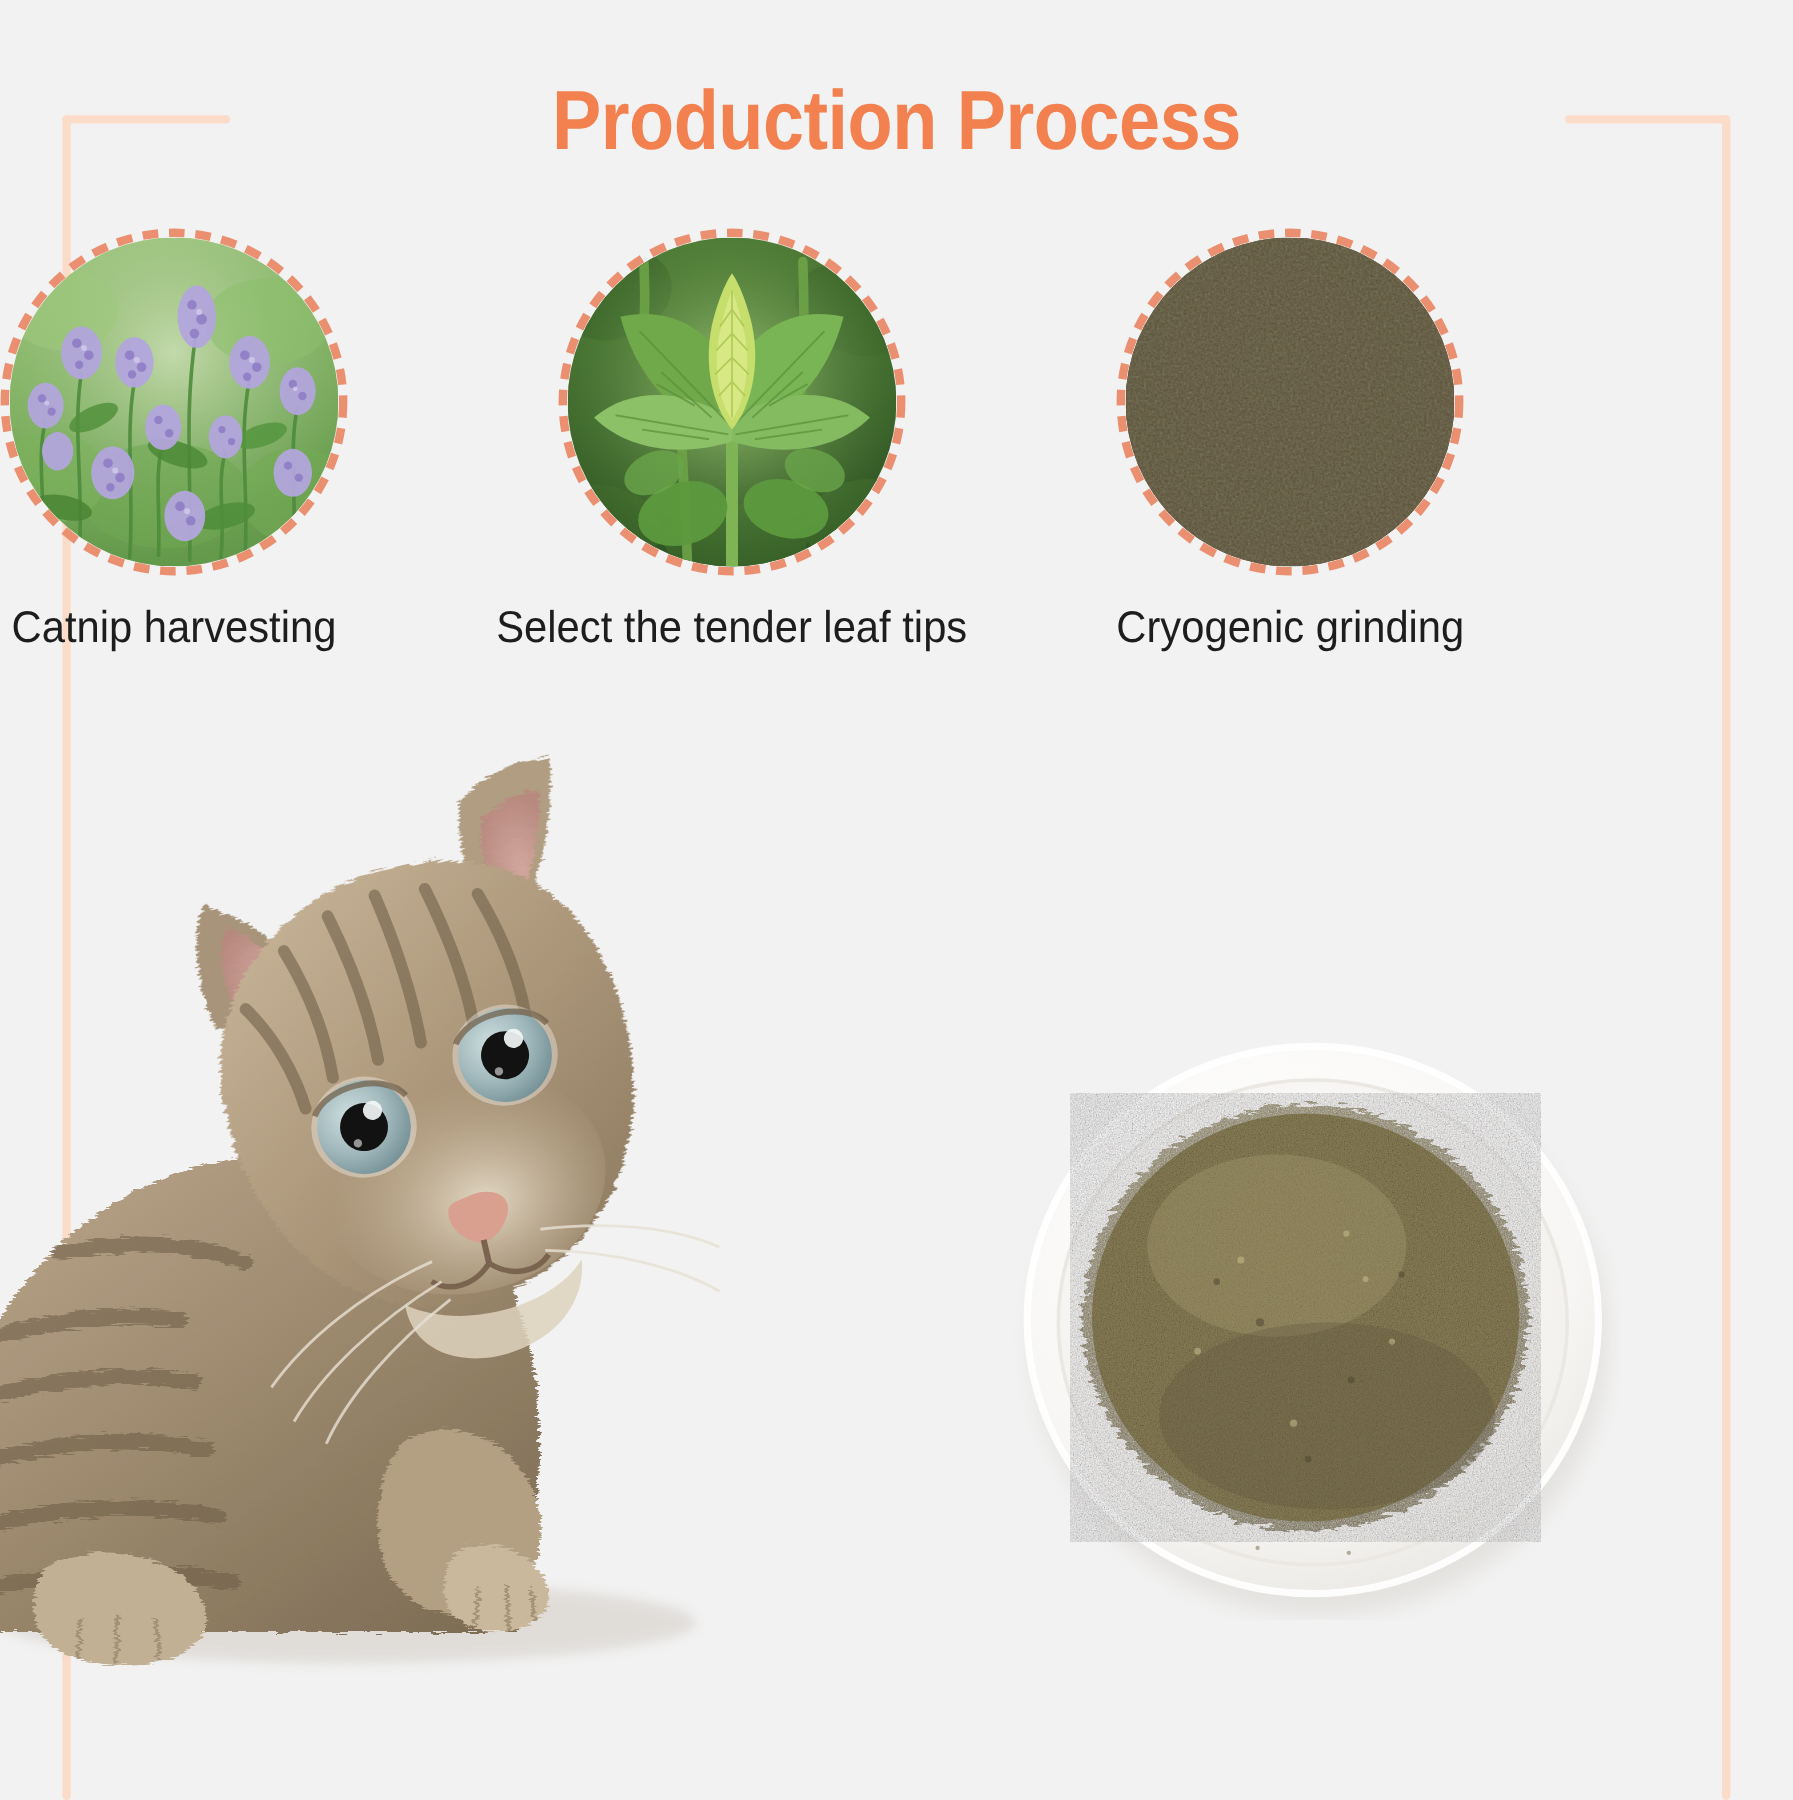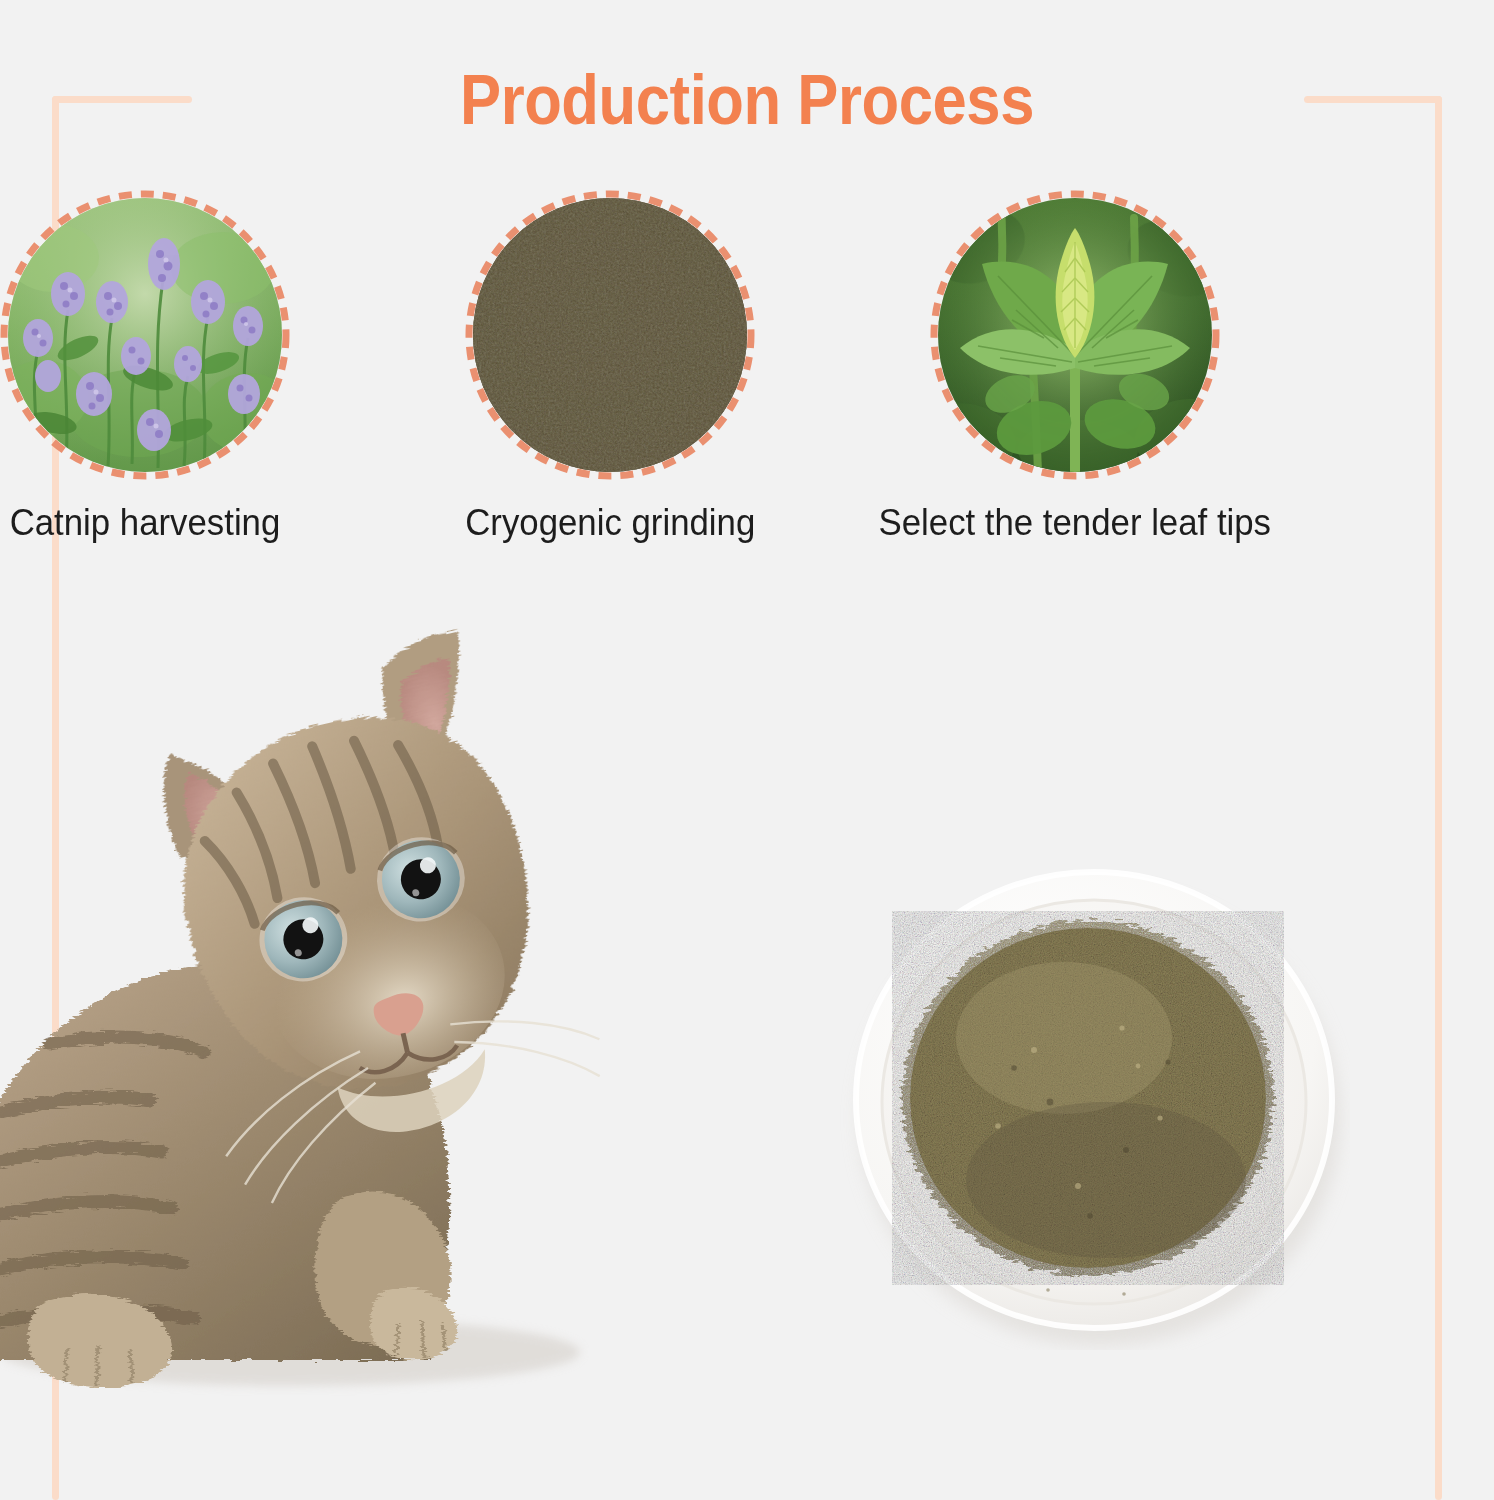--- a/index.html
+++ b/index.html
@@ -236,20 +236,108 @@
         </svg>
       </div>
       <div class="step-label">Catnip harvesting</div>
     </div>
 
     <div class="process-step">
       <div class="circle-wrap">
         <div class="circle-photo">
           <svg viewBox="0 0 274 274" width="274" height="274" preserveAspectRatio="none">
             <defs>
+              <linearGradient id="g2bg" x1="0" y1="0" x2="0.2" y2="1">
+                <stop offset="0%" stop-color="#4c7a33"></stop>
+                <stop offset="60%" stop-color="#39622a"></stop>
+                <stop offset="100%" stop-color="#2a4d20"></stop>
+              </linearGradient>
+              <radialGradient id="g2lite" cx="0.5" cy="0.45" r="0.62">
+                <stop offset="0%" stop-color="#a8cf7e" stop-opacity="0.9"></stop>
+                <stop offset="100%" stop-color="#4c7a33" stop-opacity="0"></stop>
+              </radialGradient>
+            </defs>
+            <rect width="274" height="274" fill="url(#g2bg)"></rect>
+
+            <g fill="#386129" opacity="0.9">
+              <ellipse cx="40" cy="48" rx="48" ry="36" transform="rotate(-20 40 48)"></ellipse>
+              <ellipse cx="238" cy="60" rx="50" ry="36" transform="rotate(22 238 60)"></ellipse>
+              <ellipse cx="30" cy="240" rx="48" ry="34" transform="rotate(12 30 240)"></ellipse>
+              <ellipse cx="244" cy="236" rx="48" ry="34" transform="rotate(-14 244 236)"></ellipse>
+              <ellipse cx="140" cy="252" rx="60" ry="30"></ellipse>
+            </g>
+            <rect width="274" height="274" fill="url(#g2lite)"></rect>
+
+            <g stroke="#7fb455" stroke-width="10" fill="none" stroke-linecap="round">
+              <path d="M137 274 L137 160"></path>
+            </g>
+            <g stroke="#6da348" stroke-width="8" fill="none" stroke-linecap="round" opacity="0.9">
+              <path d="M100 274 C98 220 96 190 94 150"></path>
+              <path d="M196 20 C198 70 196 100 194 140"></path>
+              <path d="M62 0 C66 40 64 70 62 96"></path>
+            </g>
+
+            <g>
+              <path d="M137 164 C86 152 56 112 44 66 C86 56 124 78 137 118 Z" fill="#6fa94a"></path>
+              <path d="M137 164 C188 152 218 112 230 66 C188 56 150 78 137 118 Z" fill="#79b455"></path>
+              <path d="M137 170 C92 184 48 176 22 150 C58 120 106 130 137 152 Z" fill="#8cc168"></path>
+              <path d="M137 170 C182 184 226 176 252 150 C216 120 168 130 137 152 Z" fill="#84bb60"></path>
+
+              <g stroke="#5a8f3b" stroke-width="1.6" fill="none" opacity="0.7">
+                <path d="M137 158 L60 78"></path>
+                  <path d="M120 150 L78 112"></path>
+                  <path d="M106 140 L74 122"></path>
+                <path d="M137 158 L214 78"></path>
+                  <path d="M154 150 L196 112"></path>
+                  <path d="M168 140 L200 122"></path>
+                <path d="M134 164 L40 148"></path>
+                  <path d="M118 168 L62 160"></path>
+                <path d="M140 164 L234 148"></path>
+                  <path d="M156 168 L212 160"></path>
+              </g>
+            </g>
+
+            <g>
+              <path d="M137 160 C120 140 112 102 122 66 C130 38 137 30 137 30 C137 30 144 38 152 66 C162 102 154 140 137 160 Z" fill="#c6de6c"></path>
+              <path d="M137 152 C126 136 120 104 128 74 C133 52 137 44 137 44 C137 44 141 52 146 74 C154 104 148 136 137 152 Z" fill="#d8e884"></path>
+              <g stroke="#a9c652" stroke-width="1.4" fill="none" opacity="0.85">
+                <path d="M137 150 L137 44"></path>
+                <path d="M137 60 L127 74"></path>
+                  <path d="M137 60 L147 74"></path>
+                <path d="M137 80 L124 94"></path>
+                  <path d="M137 80 L150 94"></path>
+                <path d="M137 100 L123 114"></path>
+                  <path d="M137 100 L151 114"></path>
+                <path d="M137 120 L126 132"></path>
+                  <path d="M137 120 L148 132"></path>
+              </g>
+            </g>
+
+            <g fill="#5d9a3f" opacity="0.95">
+              <ellipse cx="96" cy="230" rx="38" ry="26" transform="rotate(-16 96 230)"></ellipse>
+              <ellipse cx="182" cy="226" rx="36" ry="24" transform="rotate(14 182 226)"></ellipse>
+            </g>
+            <g fill="#6ba64a" opacity="0.8">
+              <ellipse cx="72" cy="196" rx="26" ry="17" transform="rotate(-24 72 196)"></ellipse>
+              <ellipse cx="206" cy="194" rx="26" ry="17" transform="rotate(20 206 194)"></ellipse>
+            </g>
+          </svg>
+        </div>
+        <svg class="dash-ring" viewBox="0 0 290 290">
+          <circle cx="145" cy="145" r="141" fill="none" stroke="#ea9070" stroke-width="7" stroke-dasharray="13 9" stroke-linecap="butt"></circle>
+        </svg>
+      </div>
+      <div class="step-label">Select the tender leaf tips</div>
+    </div>
+
+    <div class="process-step">
+      <div class="circle-wrap">
+        <div class="circle-photo">
+          <svg viewBox="0 0 274 274" width="274" height="274" preserveAspectRatio="none">
+            <defs>
               <radialGradient id="g3bg" cx="0.45" cy="0.4" r="0.75">
                 <stop offset="0%" stop-color="#6b6140"></stop>
                 <stop offset="55%" stop-color="#574e33"></stop>
                 <stop offset="100%" stop-color="#423b26"></stop>
               </radialGradient>
               <filter id="grain3" x="0" y="0" width="100%" height="100%">
                 <feTurbulence type="fractalNoise" baseFrequency="0.95" numOctaves="4" seed="7" result="n"></feTurbulence>
                 <feColorMatrix in="n" type="saturate" values="0.35" result="ns"></feColorMatrix>
                 <feComponentTransfer in="ns" result="nc">
                   <feFuncA type="linear" slope="0.85" intercept="0"></feFuncA>
@@ -265,108 +353,20 @@
             <rect width="274" height="274" filter="url(#grain3)" fill="#6f6545" opacity="0.95"></rect>
             <rect width="274" height="274" filter="url(#grain3b)" opacity="0.35"></rect>
             <rect width="274" height="274" fill="#4f4730" opacity="0.25"></rect>
           </svg>
         </div>
         <svg class="dash-ring" viewBox="0 0 290 290">
           <circle cx="145" cy="145" r="141" fill="none" stroke="#ea9070" stroke-width="7" stroke-dasharray="13 9" stroke-linecap="butt"></circle>
         </svg>
       </div>
       <div class="step-label">Cryogenic grinding</div>
-    </div>
-
-    <div class="process-step">
-      <div class="circle-wrap">
-        <div class="circle-photo">
-          <svg viewBox="0 0 274 274" width="274" height="274" preserveAspectRatio="none">
-            <defs>
-              <linearGradient id="g2bg" x1="0" y1="0" x2="0.2" y2="1">
-                <stop offset="0%" stop-color="#4c7a33"></stop>
-                <stop offset="60%" stop-color="#39622a"></stop>
-                <stop offset="100%" stop-color="#2a4d20"></stop>
-              </linearGradient>
-              <radialGradient id="g2lite" cx="0.5" cy="0.45" r="0.62">
-                <stop offset="0%" stop-color="#a8cf7e" stop-opacity="0.9"></stop>
-                <stop offset="100%" stop-color="#4c7a33" stop-opacity="0"></stop>
-              </radialGradient>
-            </defs>
-            <rect width="274" height="274" fill="url(#g2bg)"></rect>
-
-            <g fill="#386129" opacity="0.9">
-              <ellipse cx="40" cy="48" rx="48" ry="36" transform="rotate(-20 40 48)"></ellipse>
-              <ellipse cx="238" cy="60" rx="50" ry="36" transform="rotate(22 238 60)"></ellipse>
-              <ellipse cx="30" cy="240" rx="48" ry="34" transform="rotate(12 30 240)"></ellipse>
-              <ellipse cx="244" cy="236" rx="48" ry="34" transform="rotate(-14 244 236)"></ellipse>
-              <ellipse cx="140" cy="252" rx="60" ry="30"></ellipse>
-            </g>
-            <rect width="274" height="274" fill="url(#g2lite)"></rect>
-
-            <g stroke="#7fb455" stroke-width="10" fill="none" stroke-linecap="round">
-              <path d="M137 274 L137 160"></path>
-            </g>
-            <g stroke="#6da348" stroke-width="8" fill="none" stroke-linecap="round" opacity="0.9">
-              <path d="M100 274 C98 220 96 190 94 150"></path>
-              <path d="M196 20 C198 70 196 100 194 140"></path>
-              <path d="M62 0 C66 40 64 70 62 96"></path>
-            </g>
-
-            <g>
-              <path d="M137 164 C86 152 56 112 44 66 C86 56 124 78 137 118 Z" fill="#6fa94a"></path>
-              <path d="M137 164 C188 152 218 112 230 66 C188 56 150 78 137 118 Z" fill="#79b455"></path>
-              <path d="M137 170 C92 184 48 176 22 150 C58 120 106 130 137 152 Z" fill="#8cc168"></path>
-              <path d="M137 170 C182 184 226 176 252 150 C216 120 168 130 137 152 Z" fill="#84bb60"></path>
-
-              <g stroke="#5a8f3b" stroke-width="1.6" fill="none" opacity="0.7">
-                <path d="M137 158 L60 78"></path>
-                  <path d="M120 150 L78 112"></path>
-                  <path d="M106 140 L74 122"></path>
-                <path d="M137 158 L214 78"></path>
-                  <path d="M154 150 L196 112"></path>
-                  <path d="M168 140 L200 122"></path>
-                <path d="M134 164 L40 148"></path>
-                  <path d="M118 168 L62 160"></path>
-                <path d="M140 164 L234 148"></path>
-                  <path d="M156 168 L212 160"></path>
-              </g>
-            </g>
-
-            <g>
-              <path d="M137 160 C120 140 112 102 122 66 C130 38 137 30 137 30 C137 30 144 38 152 66 C162 102 154 140 137 160 Z" fill="#c6de6c"></path>
-              <path d="M137 152 C126 136 120 104 128 74 C133 52 137 44 137 44 C137 44 141 52 146 74 C154 104 148 136 137 152 Z" fill="#d8e884"></path>
-              <g stroke="#a9c652" stroke-width="1.4" fill="none" opacity="0.85">
-                <path d="M137 150 L137 44"></path>
-                <path d="M137 60 L127 74"></path>
-                  <path d="M137 60 L147 74"></path>
-                <path d="M137 80 L124 94"></path>
-                  <path d="M137 80 L150 94"></path>
-                <path d="M137 100 L123 114"></path>
-                  <path d="M137 100 L151 114"></path>
-                <path d="M137 120 L126 132"></path>
-                  <path d="M137 120 L148 132"></path>
-              </g>
-            </g>
-
-            <g fill="#5d9a3f" opacity="0.95">
-              <ellipse cx="96" cy="230" rx="38" ry="26" transform="rotate(-16 96 230)"></ellipse>
-              <ellipse cx="182" cy="226" rx="36" ry="24" transform="rotate(14 182 226)"></ellipse>
-            </g>
-            <g fill="#6ba64a" opacity="0.8">
-              <ellipse cx="72" cy="196" rx="26" ry="17" transform="rotate(-24 72 196)"></ellipse>
-              <ellipse cx="206" cy="194" rx="26" ry="17" transform="rotate(20 206 194)"></ellipse>
-            </g>
-          </svg>
-        </div>
-        <svg class="dash-ring" viewBox="0 0 290 290">
-          <circle cx="145" cy="145" r="141" fill="none" stroke="#ea9070" stroke-width="7" stroke-dasharray="13 9" stroke-linecap="butt"></circle>
-        </svg>
-      </div>
-      <div class="step-label">Select the tender leaf tips</div>
     </div>
 
   </div>
 
   <div class="scene">
 
     <div class="kitten">
       <svg viewBox="0 0 760 800" width="760" height="800" preserveAspectRatio="none">
         <defs>
           <linearGradient id="furBody" x1="0.1" y1="0.1" x2="0.9" y2="1">

